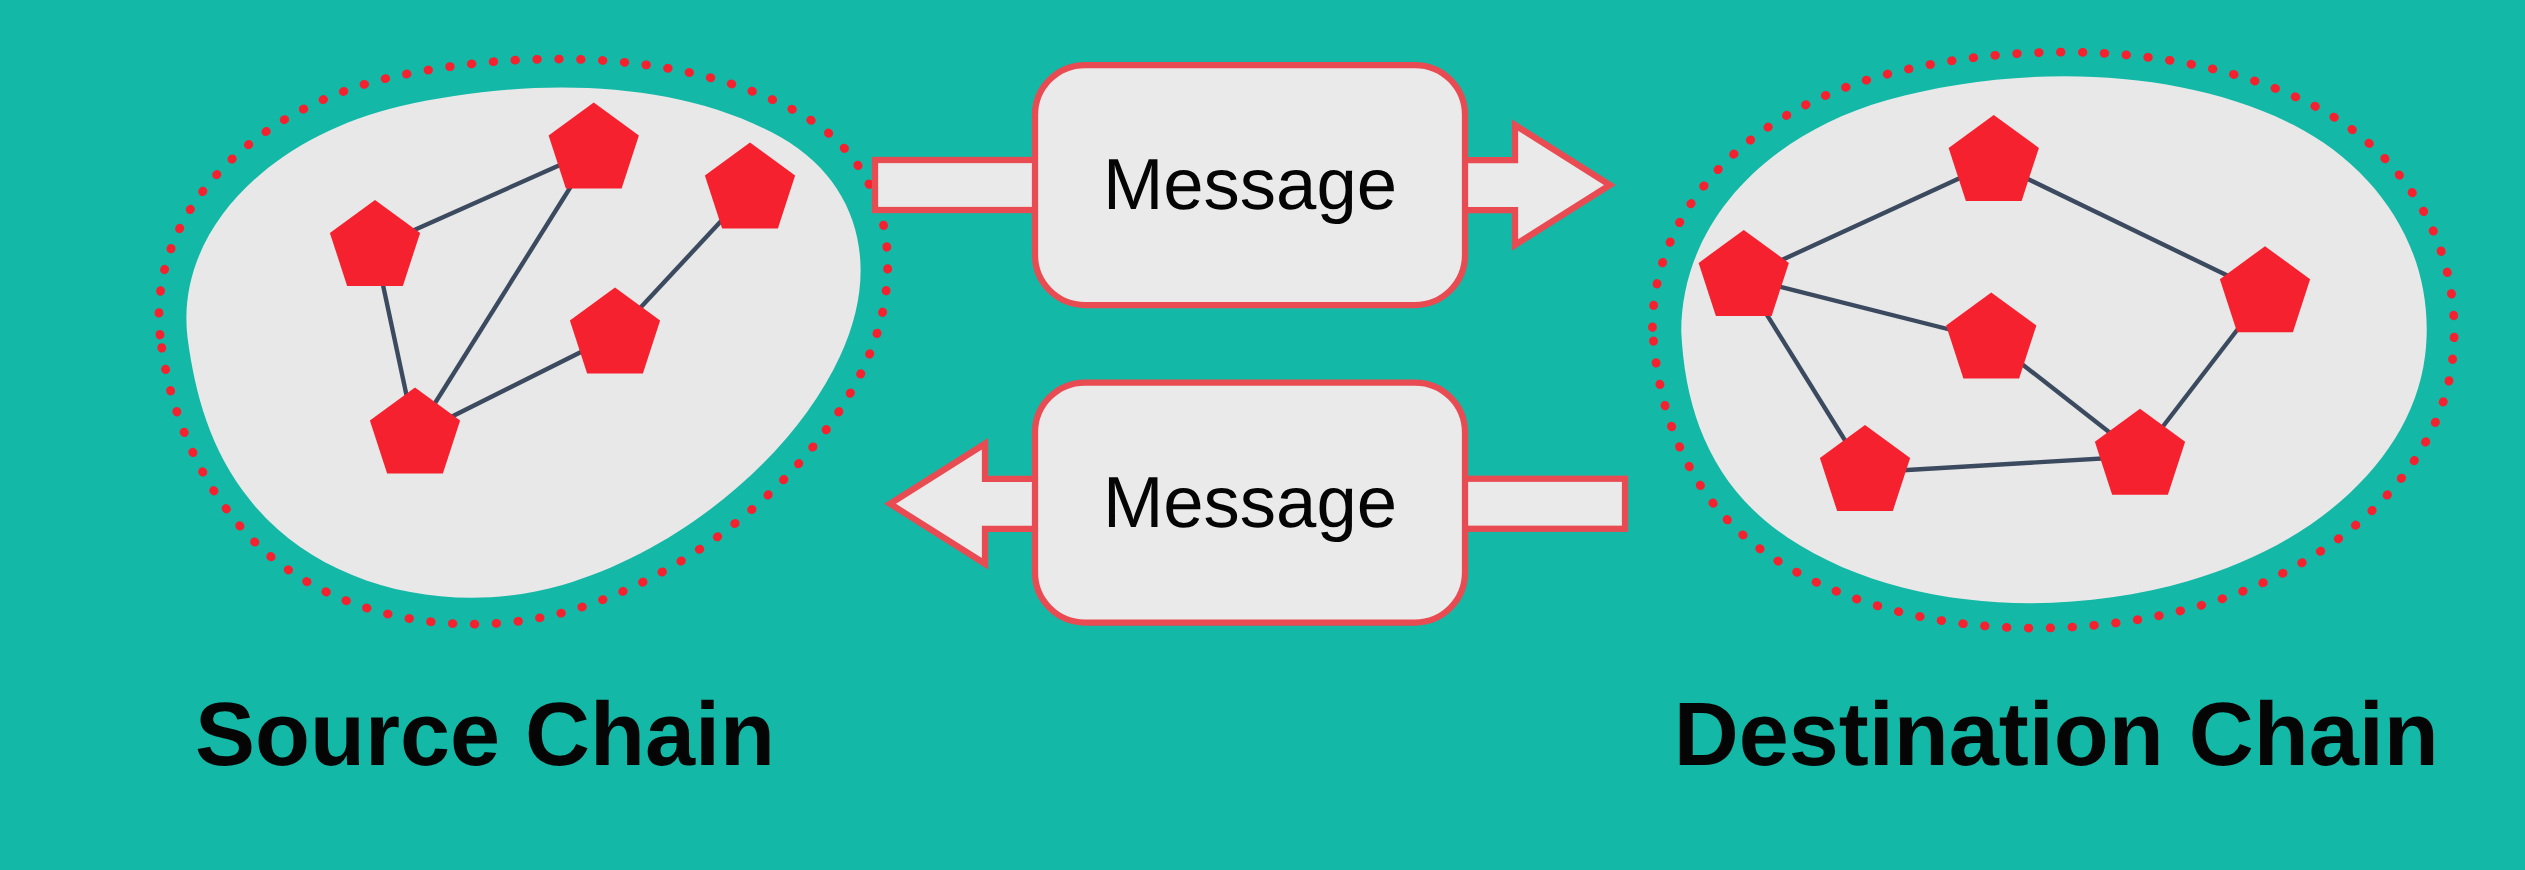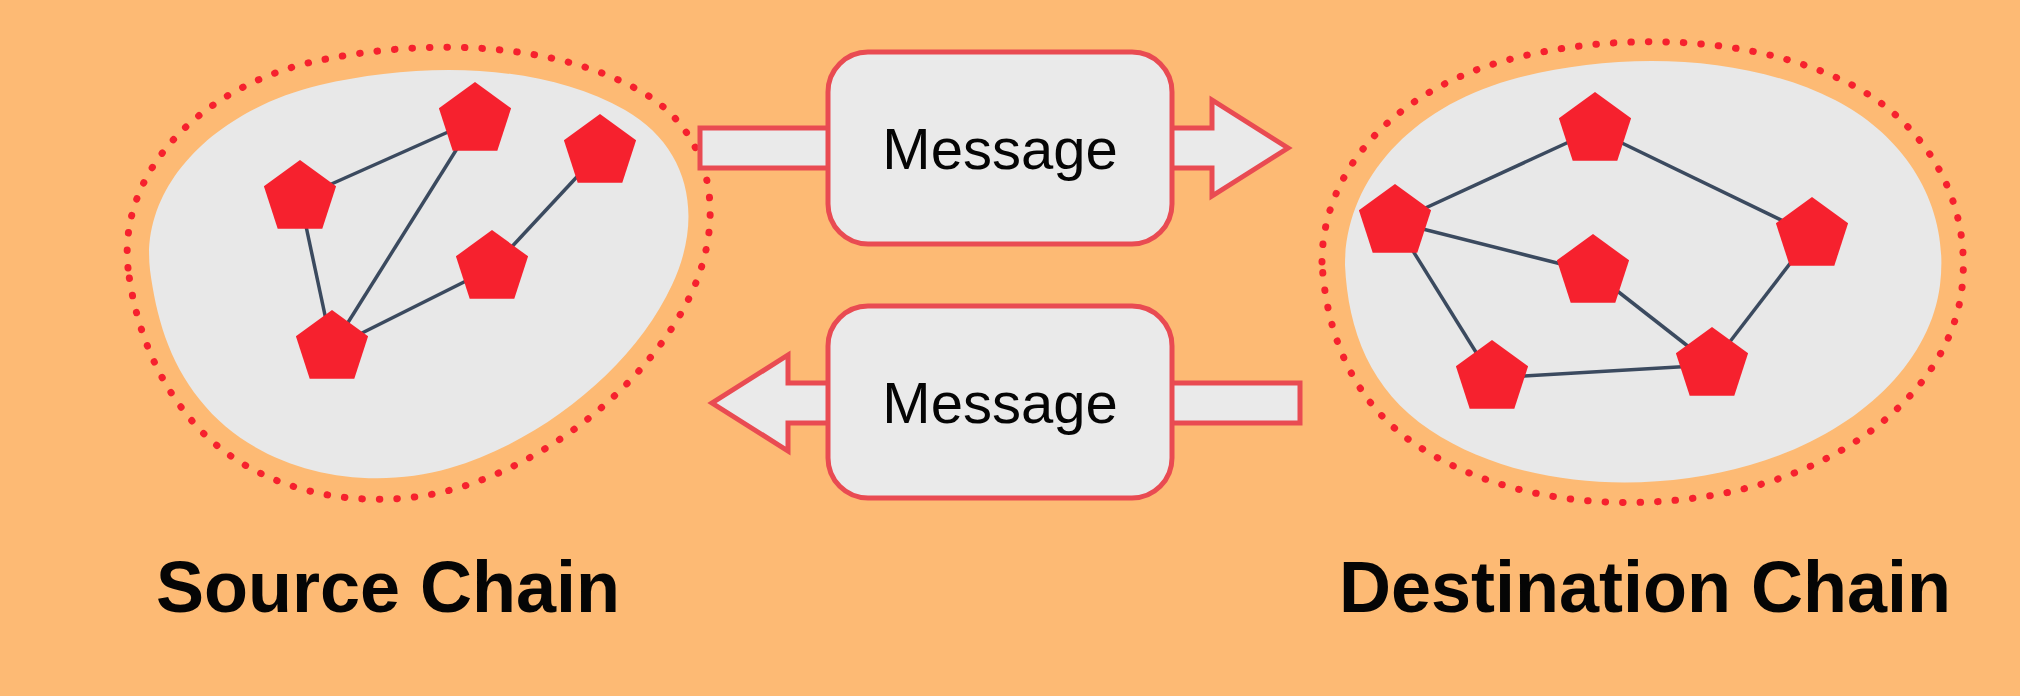--- a/index.html
+++ b/index.html
@@ -5,21 +5,21 @@
   html, body {
     margin: 0;
     padding: 0;
     background: #ffffff;
     font-family: "Liberation Sans", sans-serif;
   }
   .canvas {
     position: relative;
     width: 2020px;
     height: 696px;
-    background: #fdba74;
+    background: #14b8a6;
     overflow: hidden;
   }
   svg { display: block; width: 100%; height: 100%; }
 
   .dotted-boundary {
     fill: none;
     stroke-width: 7;
     stroke-linecap: round;
     stroke-dasharray: 0.5 17;
   }

